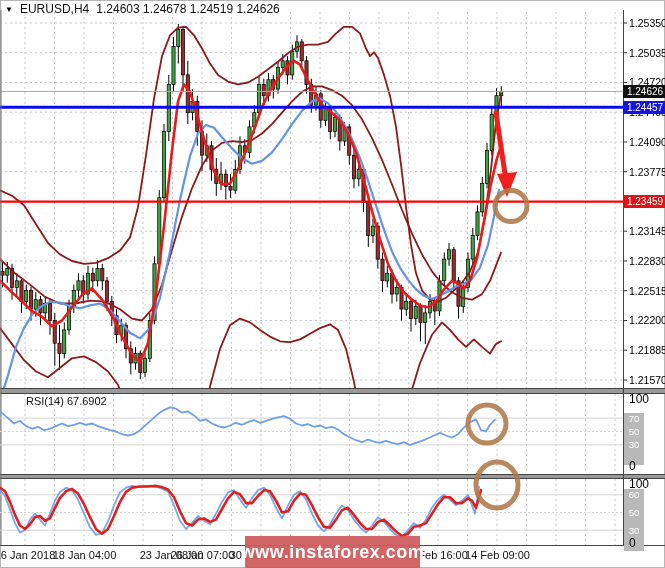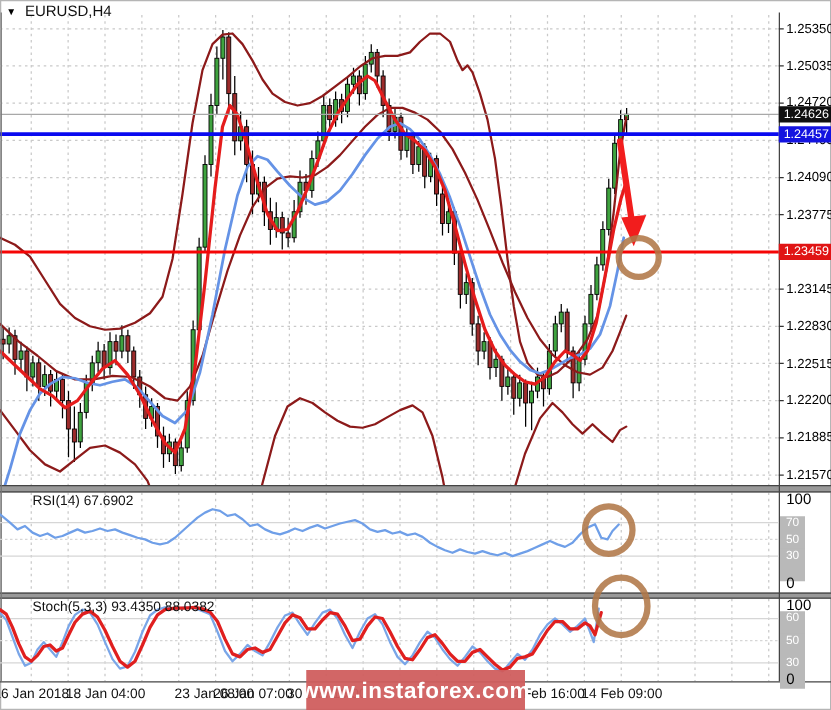--- a/index.html
+++ b/index.html
@@ -383,24 +383,24 @@
   <polygon points="507,197 497,174 517,172" fill="#f21d1d"></polygon>
 </g>
       <ellipse cx="511" cy="206" rx="16" ry="15.5" fill="none" stroke="#b07848" stroke-width="5" opacity="0.88"></ellipse>
       <ellipse cx="487" cy="424" rx="19" ry="19" fill="none" stroke="#b07848" stroke-width="5" opacity="0.88"></ellipse>
       <ellipse cx="497" cy="485" rx="21" ry="23" fill="none" stroke="#b07848" stroke-width="5" opacity="0.88"></ellipse>
     </svg>
 
   <div class="abs title">
     <span class="marker">▼</span>
     <span>EURUSD,H4</span>
+    <span>1.24603 1.24678 1.24519 1.24626</span>
   </div>
 
   <div class="abs indlabel" style="top:395px;left:6px">RSI(14) 67.6902</div>
-  <div class="abs indlabel" style="top:480px;left:6px">Stoch(5,3,3) 93.4350 88.0382</div>
 
   <div id="gen-labels" class="abs" style="left:0;top:0;width:665px;height:568px;pointer-events:none">
       <div class="abs pxlabel" style="top: 17px;">1.25350</div>
       <div class="abs pxlabel" style="top: 46.7499px;">1.25035</div>
       <div class="abs pxlabel" style="top: 76.4997px;">1.24720</div>
       <div class="abs pxlabel" style="top: 106.25px;">1.24405</div>
       <div class="abs pxlabel" style="top: 135.999px;">1.24090</div>
       <div class="abs pxlabel" style="top: 165.749px;">1.23775</div>
       <div class="abs pxlabel" style="top: 225.249px;">1.23145</div>
       <div class="abs pxlabel" style="top: 254.999px;">1.22830</div>

